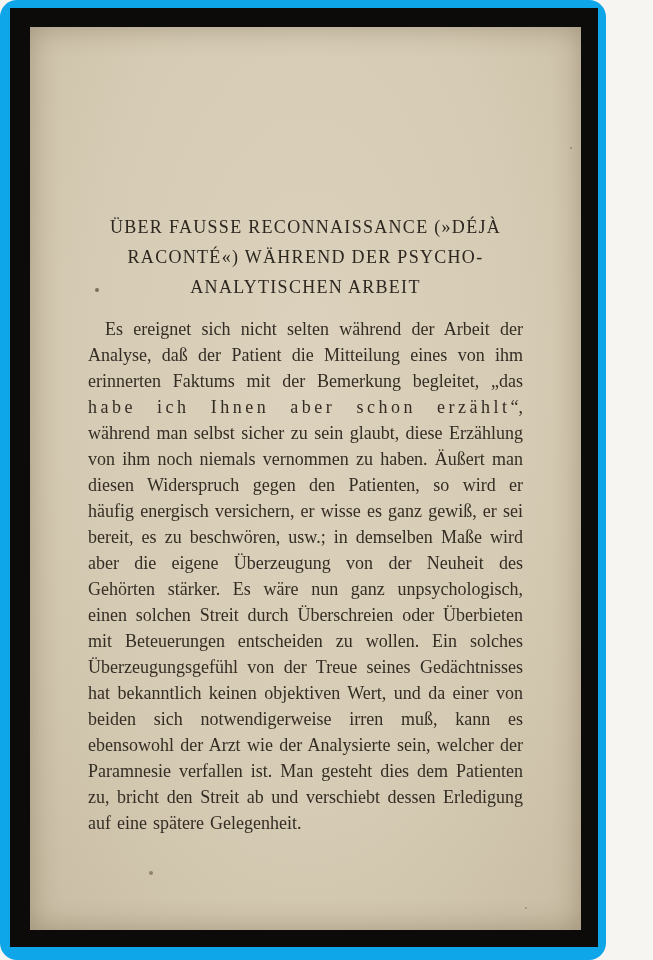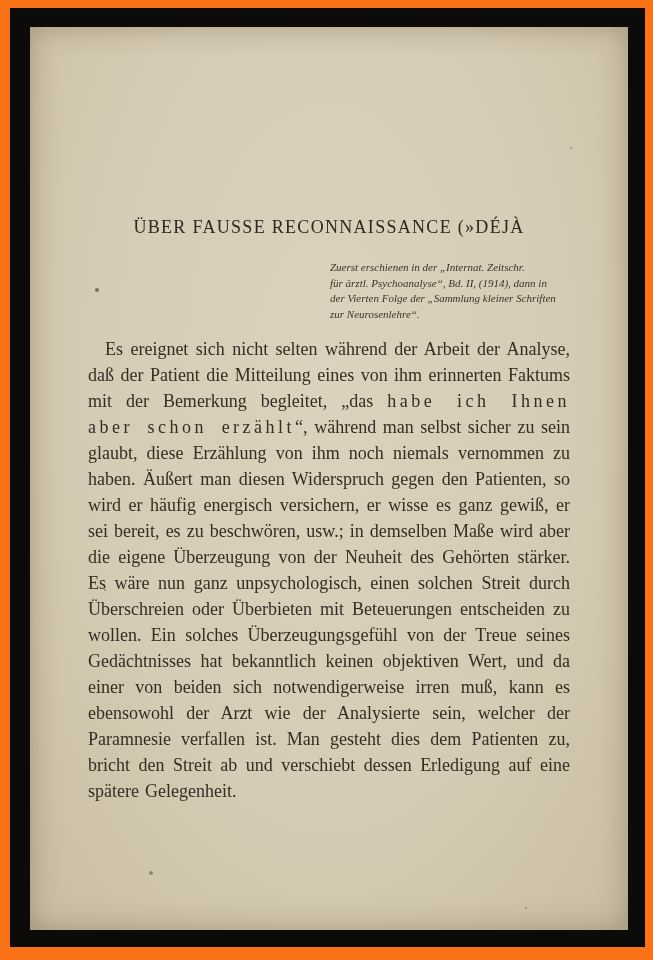--- a/index.html
+++ b/index.html
@@ -1,22 +1,23 @@
 <!DOCTYPE html>
 <html><head>
 <meta charset="utf-8">
 <style>
   html, body { margin: 0; padding: 0; background: #f6f5f1; }
   .scan {
     position: relative;
-    width: 653px;
+    width: 606px;
     height: 960px;
-    background: #f97316;
+    background: #0ea5e9;
     overflow: hidden;
     font-family: "Liberation Serif", "DejaVu Serif", serif;
+    border-radius: 17px;
   }
   .frame {
     position: absolute;
     left: 10px; top: 8px; right: 8px; bottom: 13px;
     background: #0c0b09;
   }
   .paper {
     position: absolute;
     left: 20px; top: 19px; right: 17px; bottom: 17px;
     background: radial-gradient(ellipse at 50% 38%, #dcd2bd 0%, #d6cbb4 55%, #c8bca3 100%);
@@ -72,25 +73,21 @@
 </head>
 <body>
 
 <div class="scan">
   <div class="frame">
     <div class="paper">
       <div class="specks"></div>
 
       <h1 class="title">
         <span class="tl">ÜBER FAUSSE RECONNAISSANCE (»DÉJÀ</span>
+        <span class="tl">RACONTÉ«) WÄHREND DER PSYCHO-</span>
+        <span class="tl">ANALYTISCHEN ARBEIT</span>
       </h1>
 
-      <div class="citation">
-        <span class="cl">Zuerst erschienen in der „Internat. Zeitschr.</span>
-        <span class="cl">für ärztl. Psychoanalyse“, Bd. II, (1914), dann in</span>
-        <span class="cl">der Vierten Folge der „Sammlung kleiner Schriften</span>
-        <span class="cl">zur Neurosenlehre“.</span>
-      </div>
 
       <p class="bodytext"><span>Es ereignet sich nicht selten während der Arbeit der Analyse, daß der Patient die Mitteilung eines von ihm erinnerten Faktums mit der Bemerkung begleitet, „das </span><span class="gesperrt">habe ich Ihnen aber schon erzählt</span><span>“, während man selbst sicher zu sein glaubt, diese Erzählung von ihm noch niemals vernommen zu haben. Äußert man diesen Widerspruch gegen den Patienten, so wird er häufig energisch versichern, er wisse es ganz gewiß, er sei bereit, es zu beschwören, usw.; in demselben Maße wird aber die eigene Überzeugung von der Neuheit des Gehörten stärker. Es wäre nun ganz unpsychologisch, einen solchen Streit durch Überschreien oder Überbieten mit Beteuerungen entscheiden zu wollen. Ein solches Überzeugungsgefühl von der Treue seines Gedächtnisses hat bekanntlich keinen objektiven Wert, und da einer von beiden sich notwendigerweise irren muß, kann es ebensowohl der Arzt wie der Analysierte sein, welcher der Paramnesie verfallen ist. Man gesteht dies dem Patienten zu, bricht den Streit ab und verschiebt dessen Erledigung auf eine spätere Gelegenheit.</span></p>
     </div>
   </div>
 </div>
 
 </body></html>

